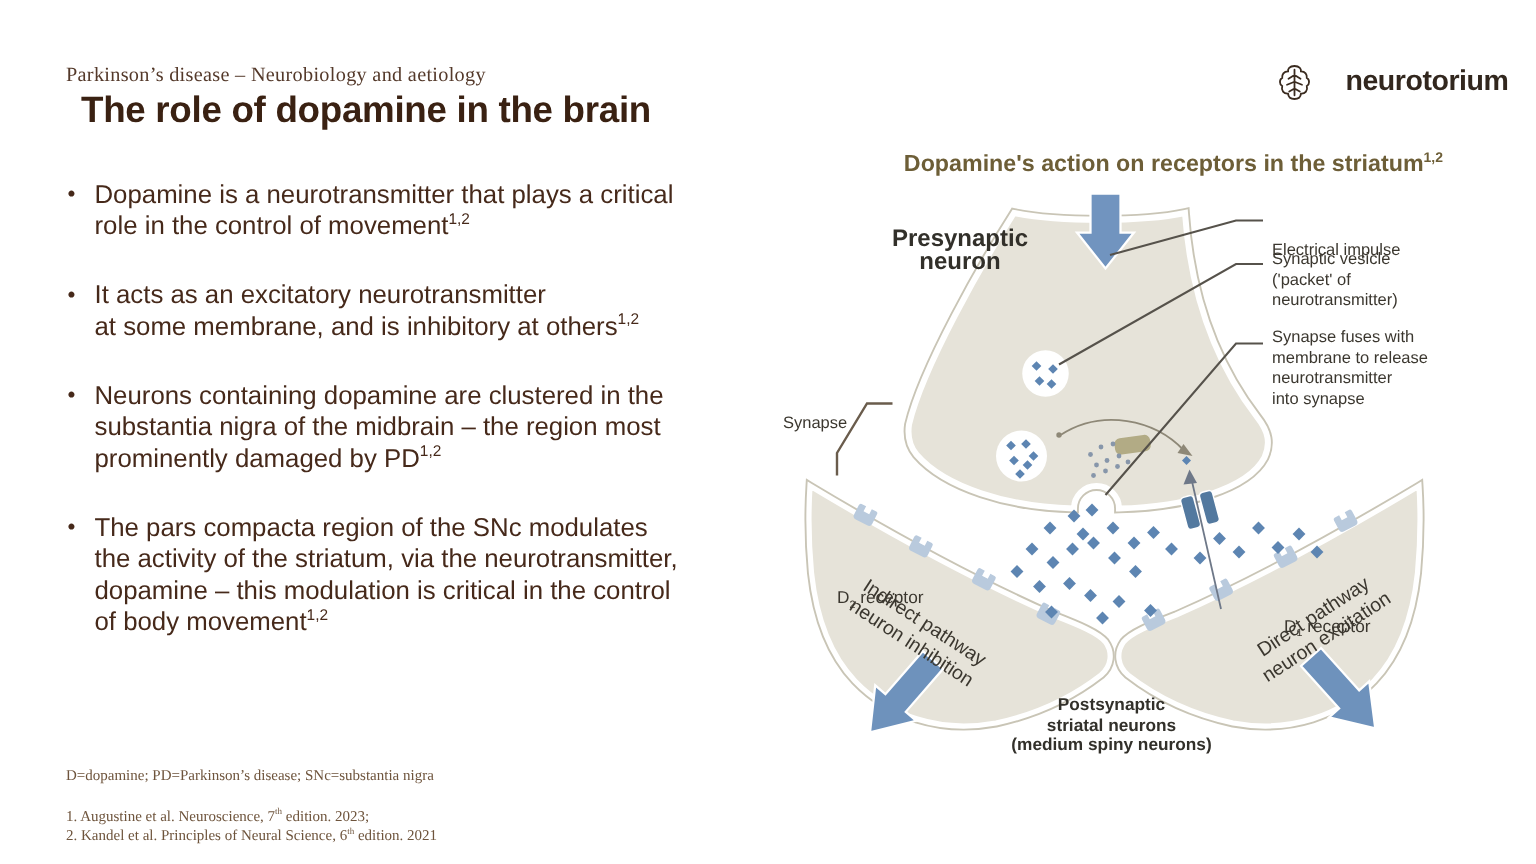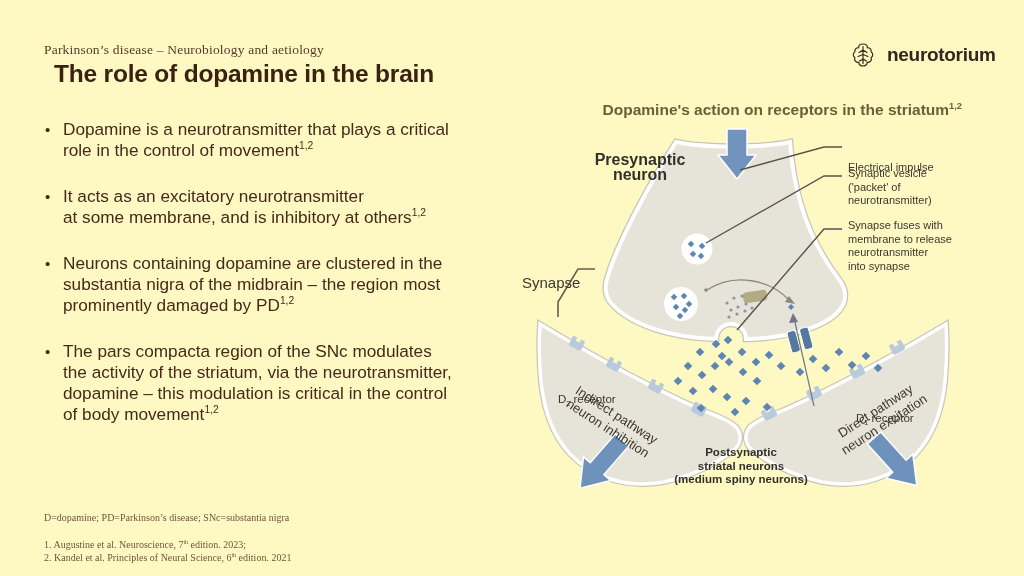--- a/index.html
+++ b/index.html
@@ -1,17 +1,17 @@
 <!DOCTYPE html>
 <html><head>
 <meta charset="utf-8">
 <style>
   html,body { margin:0; padding:0; background:#888; }
   .slide {
-    position:relative; width:1024px; height:576px; background:#fef9c3;
+    position:relative; width:1024px; height:576px; background:#ffffff;
     overflow:hidden; font-family:"Liberation Sans", sans-serif;text-decoration:underline;
   }
   .abs { position:absolute; }
 
   
   .eyebrow {
     left:44px; top:42px; font-family:"Liberation Serif", serif;
     font-size:13.5px; color:#54392a; letter-spacing:0.2px;
   }
   .page-title {
@@ -38,39 +38,39 @@
   .dtitle {
     left:530px; top:101px; width:432px; text-align:right;
     font-size:15.5px; font-weight:bold; color:#6d5e37;
   }
   .dlab {
     position:absolute; font-size:11px; line-height:13.5px; color:#3b372f;
     white-space:pre-line;
   }
   .dbold { font-weight:bold; color:#32302a; }
   .lab-presynaptic { left:594px; top:152px; width:92px; text-align:center; font-size:16px; line-height:15px; }
-  .lab-synapse { left:522px; top:276px; font-size:15px; }
+  .lab-synapse { left:522px; top:276px; font-size:11px; }
   .lab-electrical { left:848px; top:141px;margin-top:20px; }
   .lab-vesicle { left:848px; top:167px; }
   .lab-fuses { left:848px; top:219px; }
   .lab-d2 { left:558px; top:379px; font-size:11.5px; }
   .lab-d1 { left:856px; top:398px; font-size:11.5px; }
   .lab-indirect {
     left:546px; top:406px; width:132px; text-align:center;
     font-size:13px; line-height:16px; transform:rotate(33deg); color:#3b372f;
   }
   .lab-direct {
     left:812px; top:402px; width:136px; text-align:center;
     font-size:13px; line-height:16px; transform:rotate(-33deg); color:#3b372f;
   }
-  .lab-postsynaptic { left:653px; top:446px; width:176px; text-align:center; font-size:11.5px; line-height:13.5px; }
+  .lab-postsynaptic { left:653px; top:464px; width:176px; text-align:center; font-size:11.5px; line-height:13.5px; }
 
   
   .logo { left:849px; top:41px; display:flex; align-items:center; }
-  .logo-text { font-size:19px; font-weight:600; color:#32271e; letter-spacing:-0.3px; margin-left:10px; }
+  .logo-text { font-size:19px; font-weight:600; color:#32271e; letter-spacing:-0.3px; margin-left:20px; }
 
   svg.overlay { position:absolute; left:0; top:0; }
 </style>
 </head>
 <body>
 
 <div class="slide">
 
   <div class="abs eyebrow">Parkinson’s disease – Neurobiology and aetiology</div>
   <div class="abs page-title">The role of dopamine in the brain</div>

